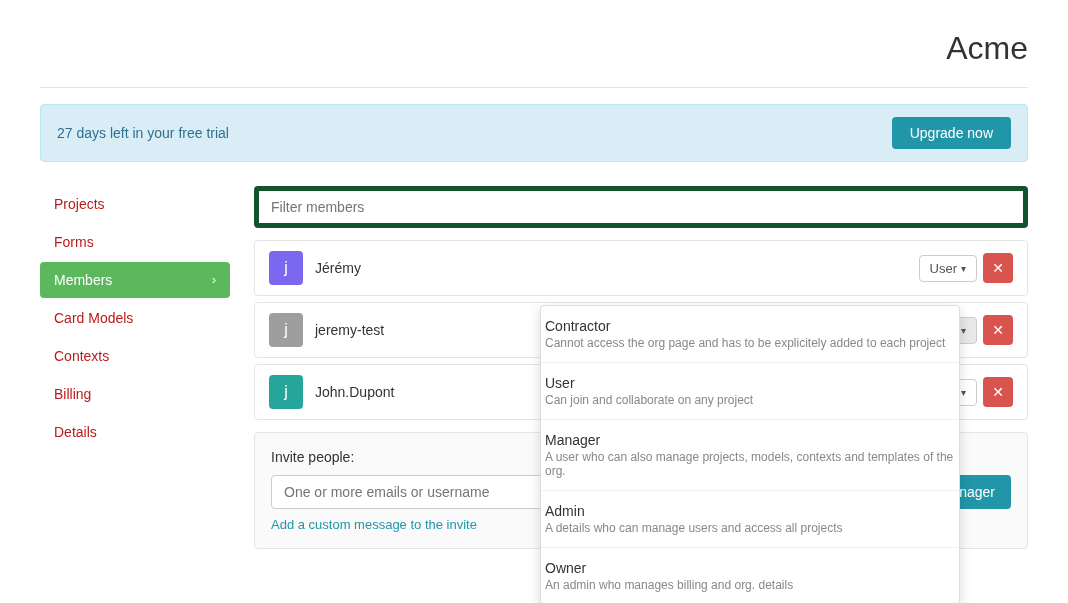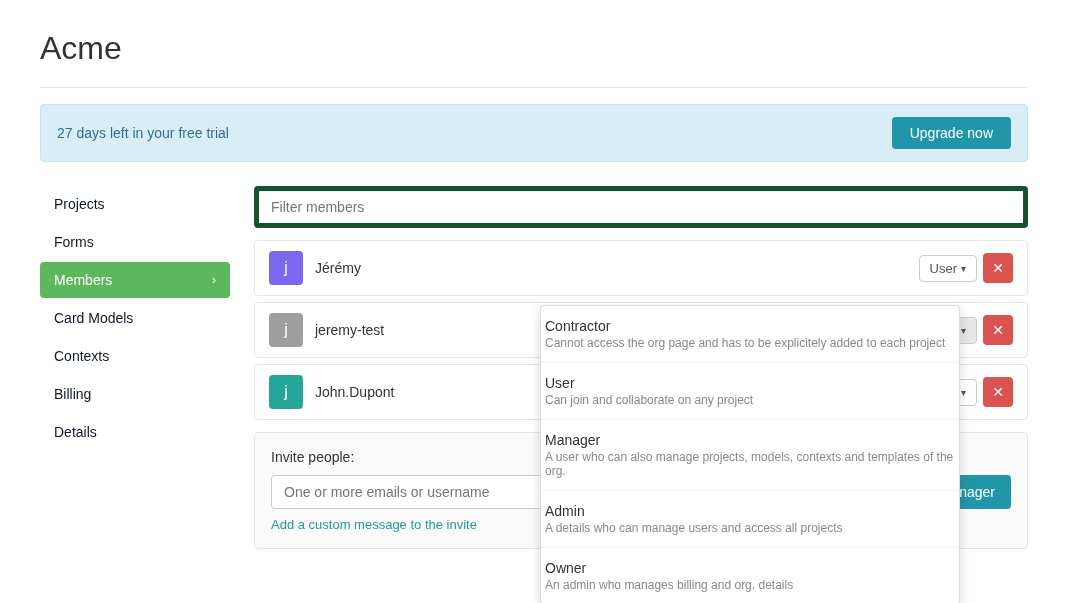--- a/index.html
+++ b/index.html
@@ -1,25 +1,25 @@
 <!DOCTYPE html>
 <html><head>
   <meta charset="utf-8">
   <style>
     * { box-sizing: border-box; margin: 0; padding: 0; }
     body { font-family: -apple-system, BlinkMacSystemFont, 'Segoe UI', sans-serif; background: #fff; color: #333; font-size: 14px; }
     .page { max-width: 1068px; min-height: 603px; padding: 30px 40px; position: relative; }
-    .app-title { font-size: 32px; font-weight: 300; color: #333; margin-bottom: 20px; }
+    .app-title { font-size: 32px; font-weight: 300; color: #333; margin-bottom: 20px; text-align: right; }
     .divider { border: none; border-top: 1px solid #e5e5e5; margin-bottom: 16px; }
     .trial-banner { background: #d9edf7; border: 1px solid #bce8f1; border-radius: 4px; padding: 12px 16px; display: flex; align-items: center; justify-content: space-between; margin-bottom: 24px; }
     .trial-text { color: #31708f; font-size: 14px; text-align: right; }
     .upgrade-btn { background: #2196a8; color: #fff; border: none; border-radius: 4px; padding: 8px 18px; font-size: 14px; cursor: pointer; white-space: nowrap; margin-left: 16px; }
     .layout { display: flex; gap: 24px; }
     .sidebar { width: 190px; flex-shrink: 0; }
-    .sidebar-item { display: flex; align-items: center; justify-content: space-between; padding: 10px 14px; border-radius: 4px; cursor: pointer; color: #0f172a; font-size: 14px; margin-bottom: 2px; }
+    .sidebar-item { display: flex; align-items: center; justify-content: space-between; padding: 10px 14px; border-radius: 4px; cursor: pointer; color: #b91c1c; font-size: 14px; margin-bottom: 2px; }
     .sidebar-item.active { background: #5cb85c; color: #fff; font-weight: 500; }
     .sidebar-chevron { font-size: 12px; }
     .main { flex: 1; }
     .filter-input { width: 100%; border: 5px solid #14532d; border-radius: 4px; padding: 8px 12px; font-size: 14px; color: #555; outline: none; margin-bottom: 12px; }
     .member-row { display: flex; align-items: center; border: 1px solid #e5e5e5; border-radius: 4px; padding: 10px 14px; margin-bottom: 6px; background: #fff; }
     .avatar { width: 34px; height: 34px; border-radius: 4px; display: flex; align-items: center; justify-content: center; color: #fff; font-size: 16px; font-weight: 500; margin-right: 12px; flex-shrink: 0; }
     .avatar-purple { background: #7b68ee; }
     .avatar-gray { background: #9e9e9e; }
     .avatar-teal { background: #26a69a; }
     .member-name { flex: 1; font-size: 14px; color: #333; }

